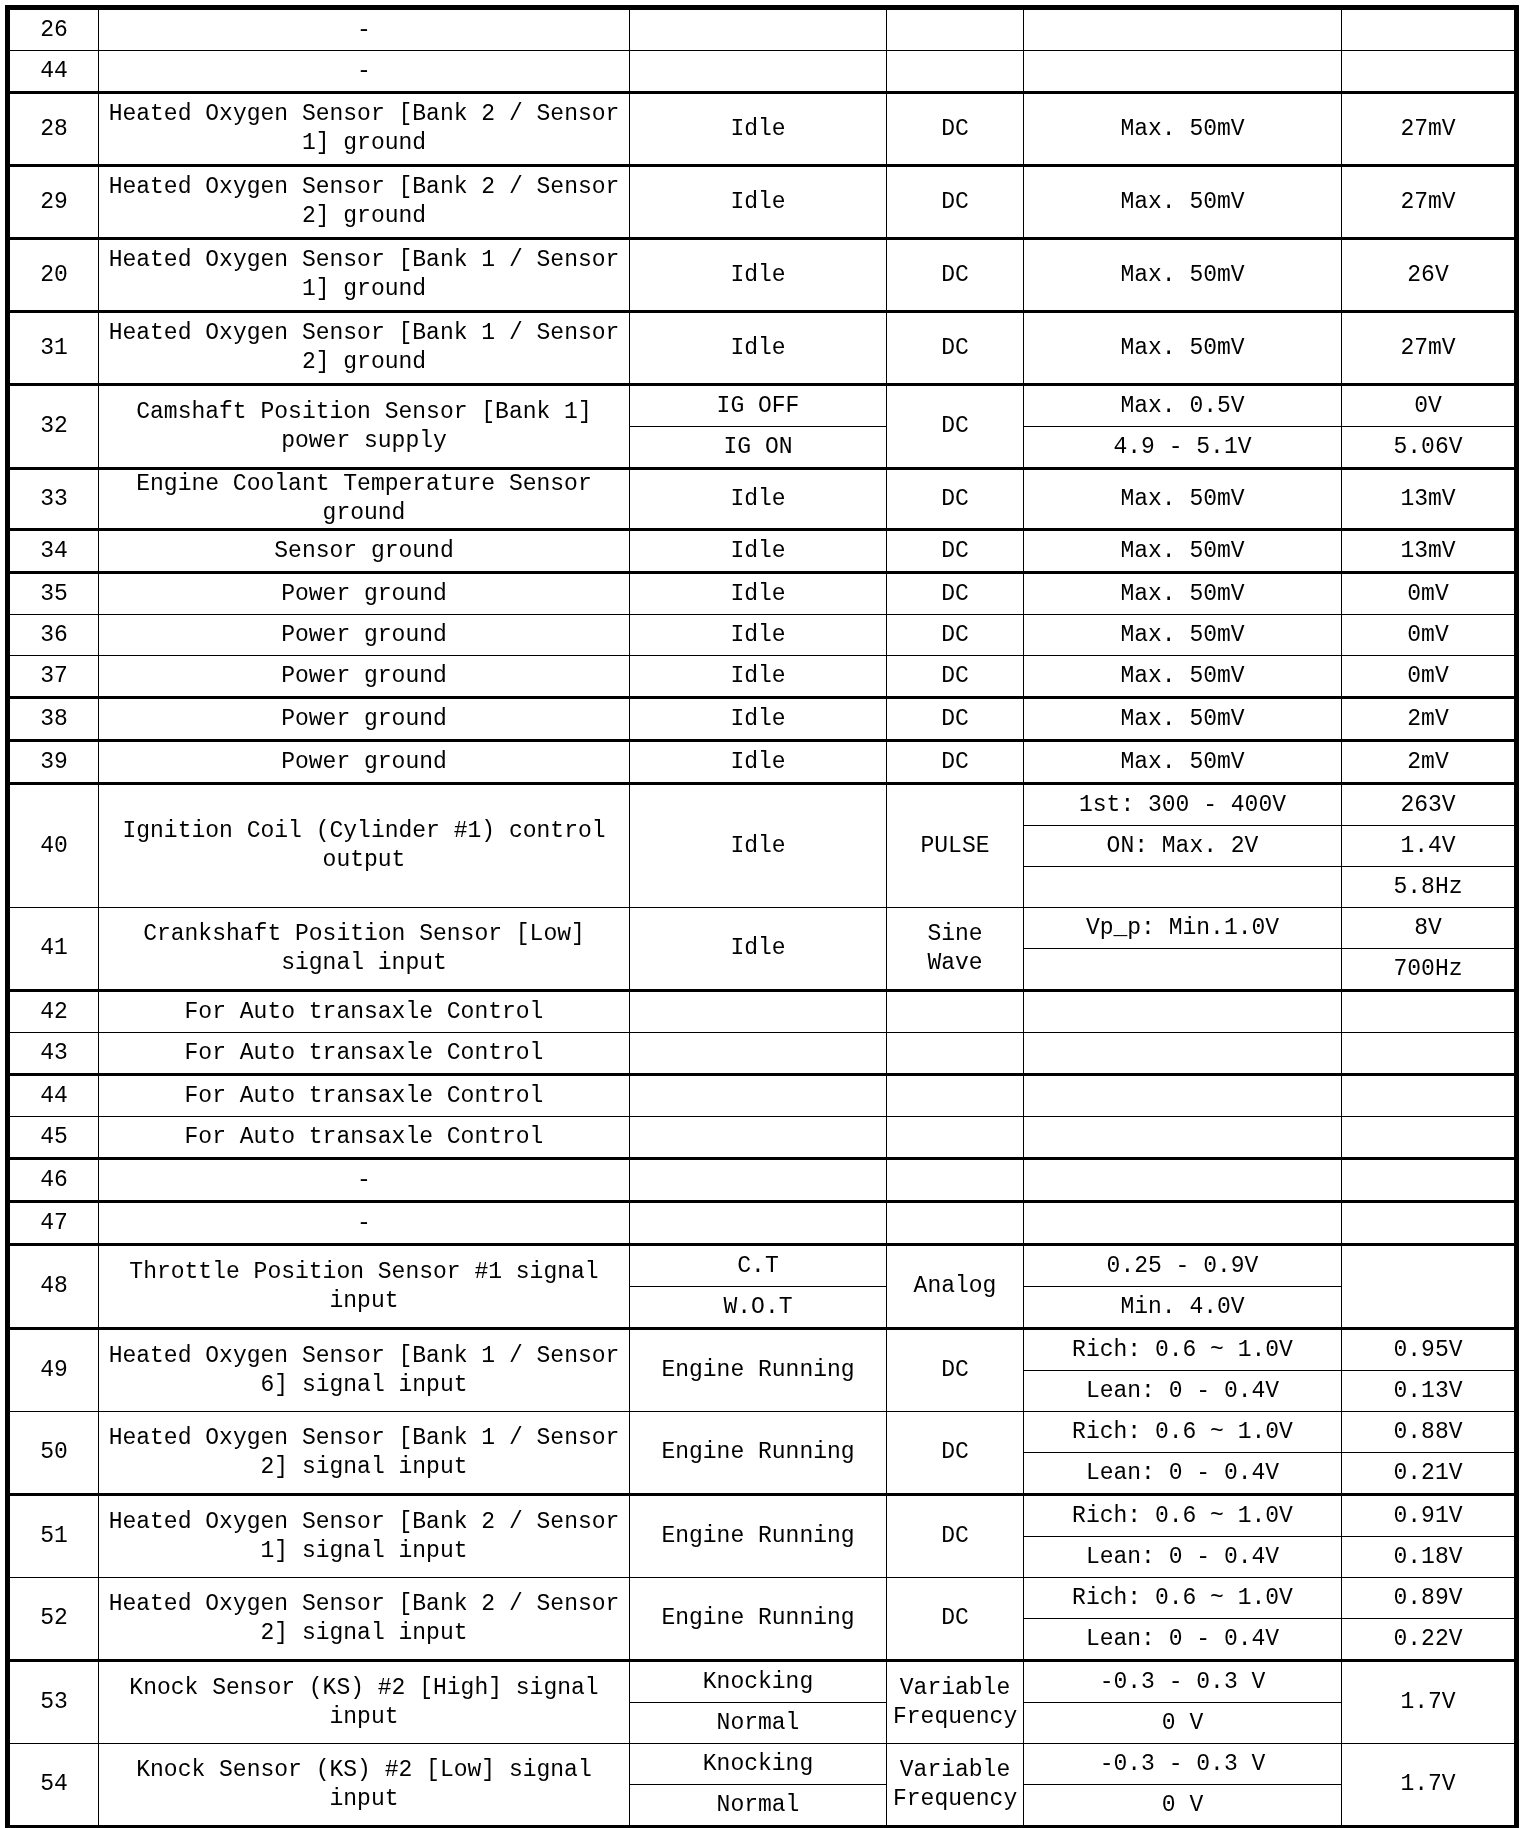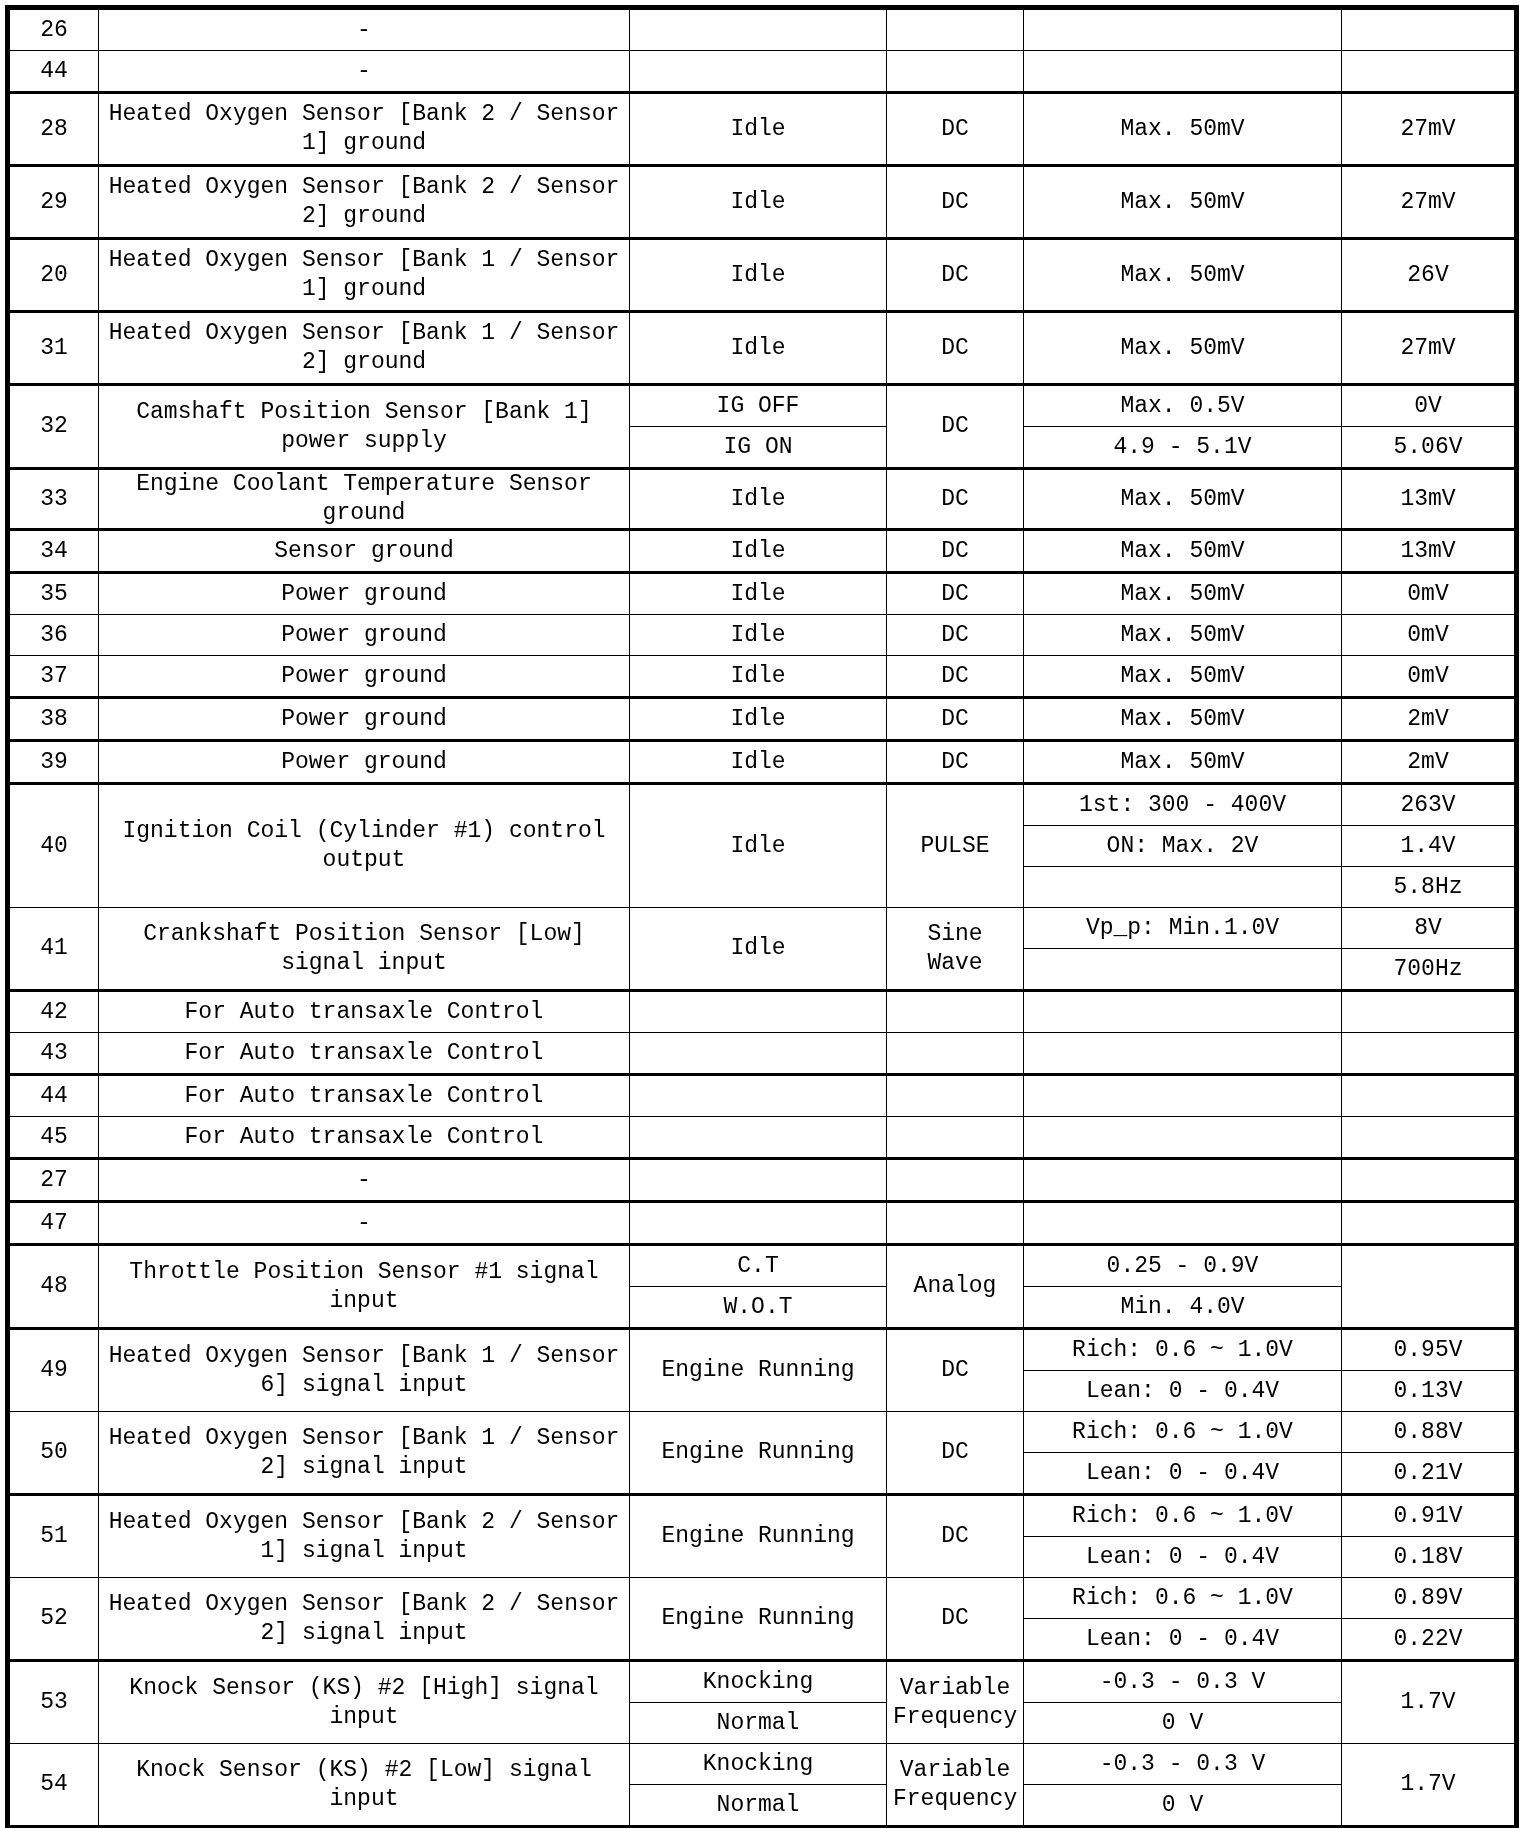--- a/index.html
+++ b/index.html
@@ -218,21 +218,21 @@
       </tr>
       <tr class="u1">
         <td>45</td>
         <td class="desc">For Auto transaxle Control</td>
         <td></td>
         <td></td>
         <td></td>
         <td></td>
       </tr>
       <tr class="u1">
-        <td class="thick-top">27</td>
+        <td class="thick-top">46</td>
         <td class="desc dash thick-top">-</td>
         <td class="thick-top"></td>
         <td class="thick-top"></td>
         <td class="thick-top"></td>
         <td class="thick-top"></td>
       </tr>
       <tr class="u1">
         <td class="thick-top">47</td>
         <td class="desc dash thick-top">-</td>
         <td class="thick-top"></td>

